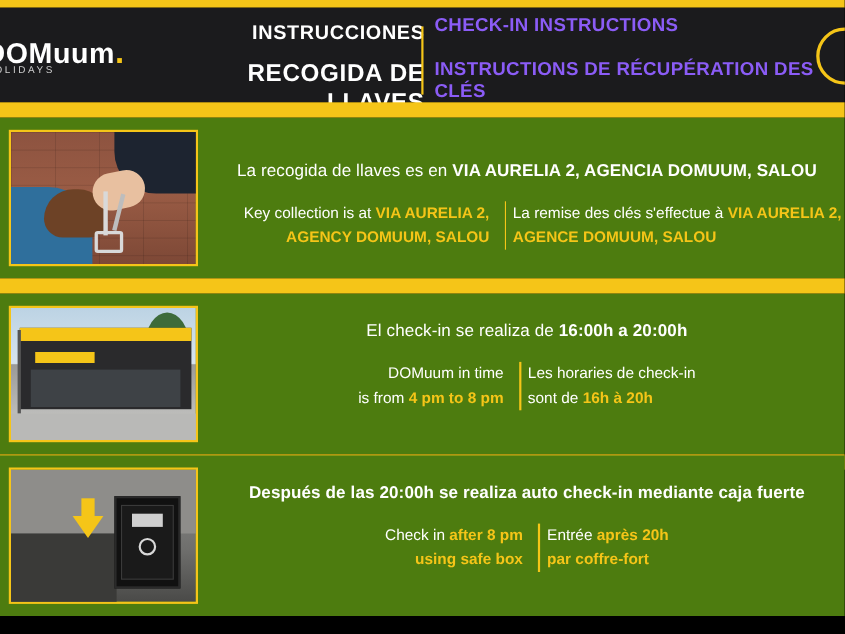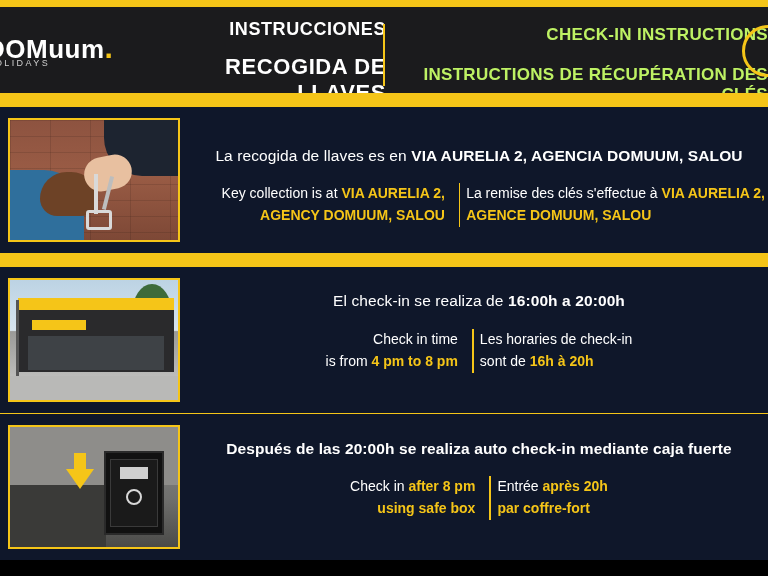--- a/index.html
+++ b/index.html
@@ -35,37 +35,37 @@
   .header-center {
     position: absolute; left: 150px; top: 12px; width: 236px; text-align: right;
     color: #ffffff;
   }
   .header-center .line1 { font-size: 18px; font-weight: bold; letter-spacing: .6px; }
   .header-center .line2 { font-size: 22px; font-weight: bold; letter-spacing: .6px; margin-top: 14px; }
   .header-divider {
     position: absolute; left: 383px; top: 17px; width: 2px; height: 62px; background: #f5c518;
   }
   .header-right {
-    position: absolute; left: 395px; top: 18px; color: #bef264; text-align: right;
+    position: absolute; left: 395px; top: 6px; color: #8b5cf6;
   }
   .header-right .line1 { font-size: 17px; font-weight: bold; letter-spacing: .3px; }
   .header-right .line2 { font-size: 17px; font-weight: bold; letter-spacing: .3px; margin-top: 20px; }
   .header-arc {
     position: absolute; right: -26px; top: 18px; width: 52px; height: 52px;
     border: 3px solid #f5c518; border-radius: 50%;
   }
 
   
   .sep { position: absolute; left: 0; width: 768px; height: 14px; background: #f5c518; }
   .sep-1 { top: 93px; }
   .sep-2 { top: 253px; }
   .sep-3 { top: 413px; }
 
   
-  .section { position: absolute; left: 0; width: 768px; height: 146px; background: #0f172a; }
+  .section { position: absolute; left: 0; width: 768px; height: 146px; background: #4d7c0f; }
   .sec-1 { top: 107px; }
   .sec-2 { top: 267px; }
   .sec-3 { top: 414px; }
 
   .thumb {
     position: absolute; left: 8px; top: 11px; width: 172px; height: 124px;
     border: 2px solid #f5c518; overflow: hidden;
   }
 
   
@@ -209,21 +209,21 @@
       <div class="glass"></div>
       <div class="pole"></div>
       <div class="road"></div>
     </div>
     <div class="sec-text">
       <div class="main-line">
         <span>El check-in se realiza de </span><b>16:00h a 20:00h</b>
       </div>
       <div class="sub-wrap">
         <div class="sub-col en">
-          <div class="plain">Check in time</div>
+          <div class="plain">DOMuum in time</div>
           <div><span class="plain">is from </span><b>4 pm to 8 pm</b></div>
         </div>
         <div class="vdiv"></div>
         <div class="sub-col fr">
           <div class="plain">Les horaries de check-in</div>
           <div><span class="plain">sont de  </span><b>16h à 20h</b></div>
         </div>
       </div>
     </div>
   </div>

